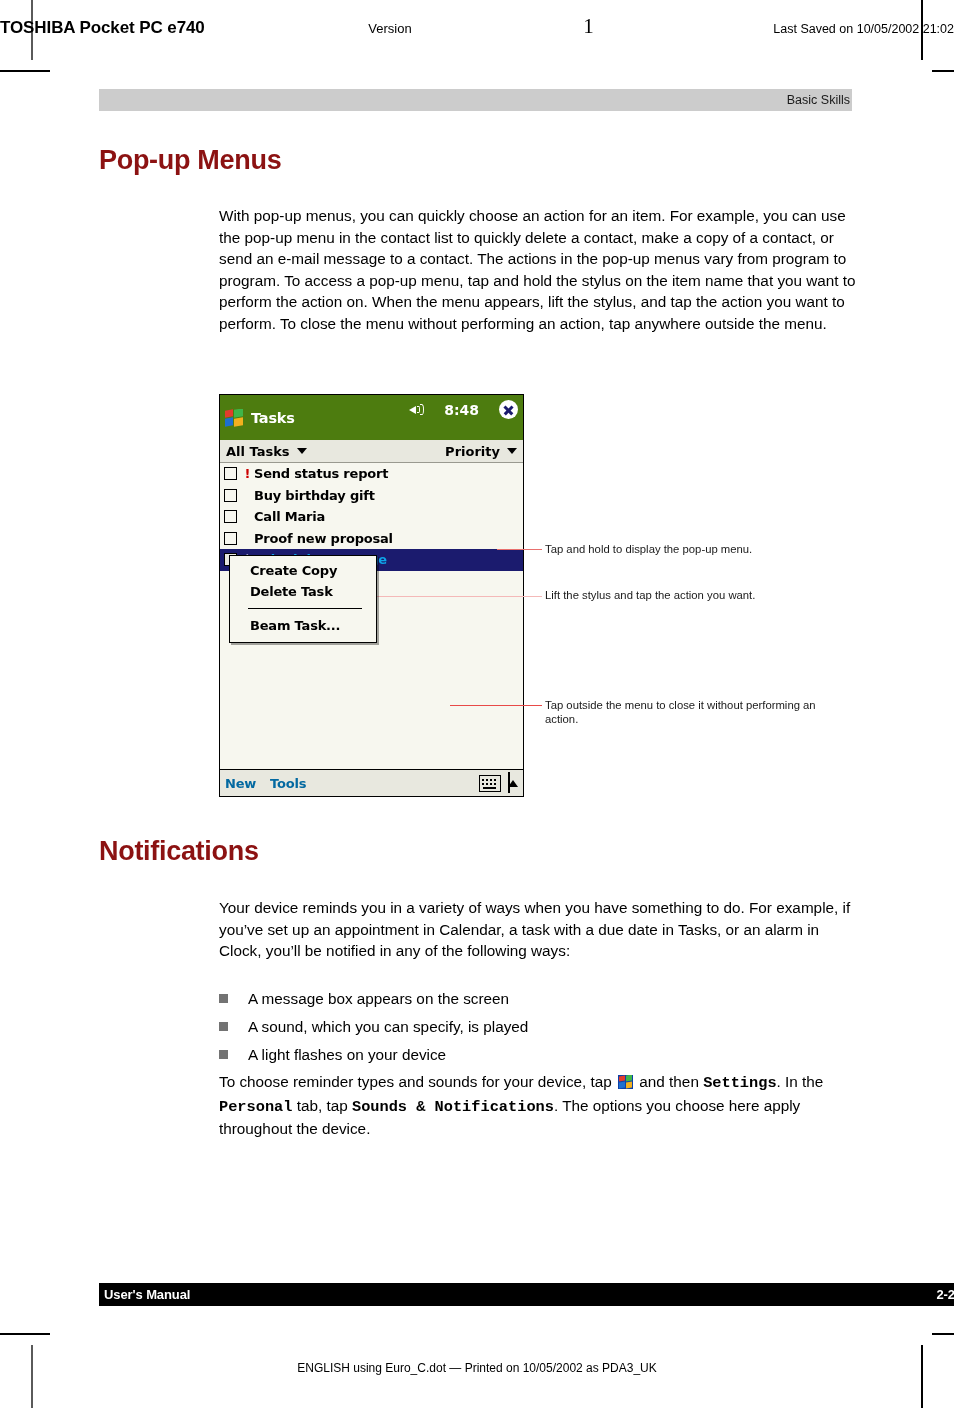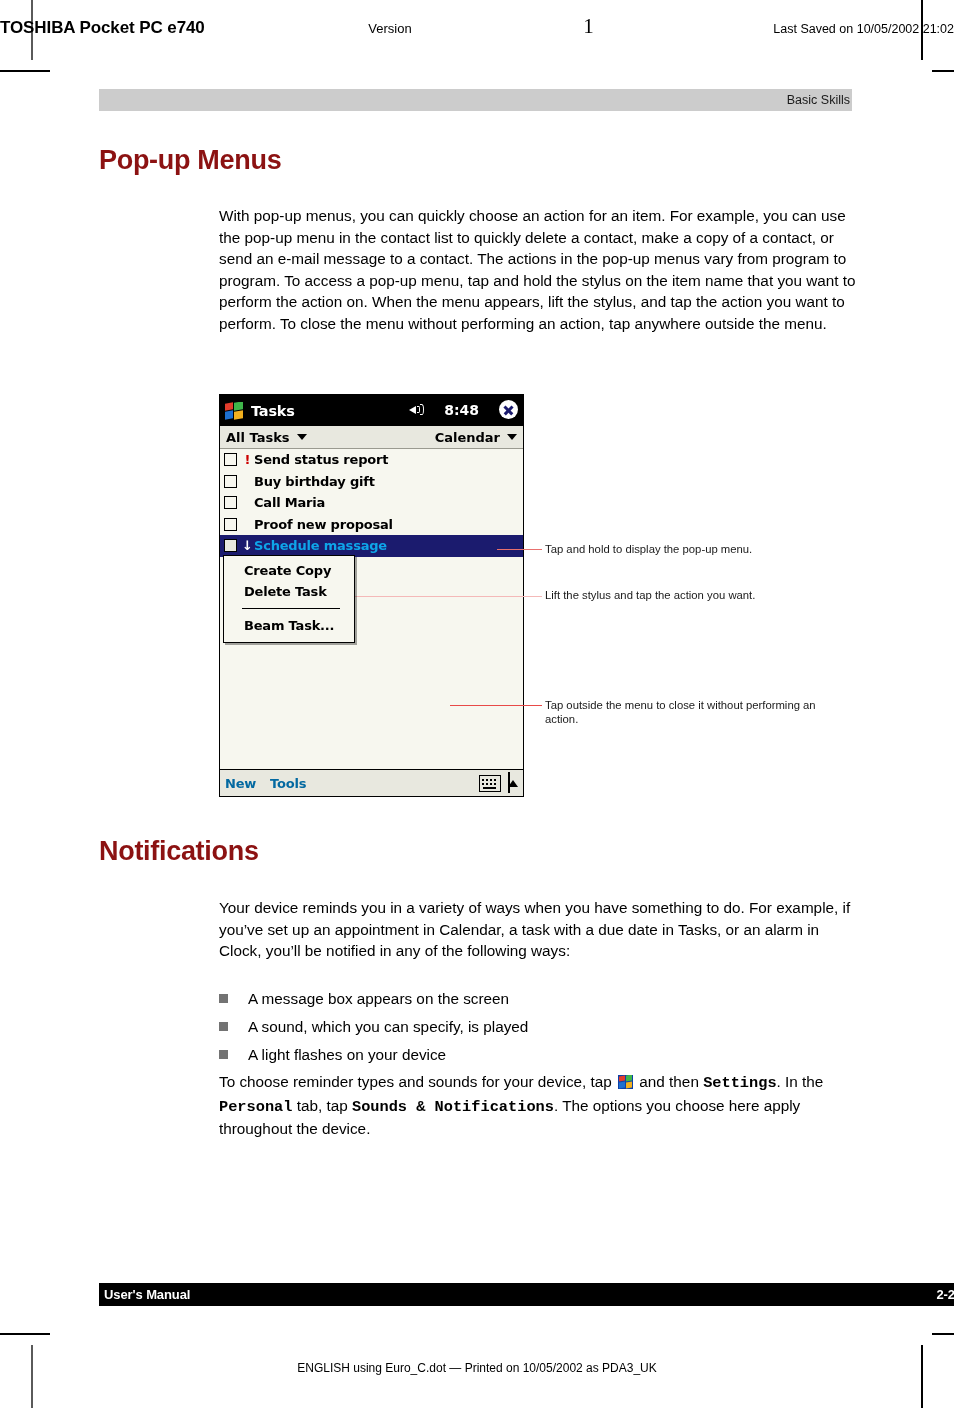--- a/index.html
+++ b/index.html
@@ -92,21 +92,21 @@
   .start-ico .q4 { left: 8px; top: 7px;  width: 6px; height: 6px; background: #f2b01e; transform: skewY(-8deg);}
 
   
   .pda {
     position: absolute; left: 219px; top: 394px;
     width: 305px; height: 403px;
     background: #f7f7ef;
     border: 1px solid #000;
   }
   .pda-title {
-    height: 31px; background: #000000;
+    height: 45px; background: #4d7c0f;
     display: flex; align-items: center; padding: 0 4px;
     position: relative;
   }
   .pda-logo {
     width: 19px; height: 18px; margin-right: 7px; margin-left: 1px;
     position: relative; overflow: hidden; flex: none;
   }
   .pda-logo i { position: absolute; display: block; }
   .pda-logo .q1 { left: 0px;  top: 1px;  width: 8px; height: 7px; background: #e23c2c; transform: skewY(-9deg);}
   .pda-logo .q2 { left: 9px;  top: 0px;  width: 9px; height: 8px; background: #3fb54a; transform: skewY(-9deg);}
@@ -183,22 +183,22 @@
   .task-row.sel .pri { color: #ffffff; }
   .task-name {
     font-family: "DejaVu Sans", sans-serif;
     font-size: 13px; font-weight: bold; color: #000;
     letter-spacing: -0.2px;
   }
   .task-row.sel .task-name { color: #0ea5e9; }
 
   
   .popup {
-    position: absolute; left: 3px; top: 160px;
-    width: 132px; background: #f7f7ef;
+    position: absolute; left: 9px; top: 160px;
+    width: 148px; background: #f7f7ef;
     border: 1.6px solid #000;
     box-shadow: 2px 2px 0 rgba(0,0,0,0.35);
     padding: 4px 0 6px 0;
     z-index: 5;
   }
   .popup-item {
     font-family: "DejaVu Sans", sans-serif;
     font-size: 13px; font-weight: bold; color: #000;
     padding: 3px 0 3px 20px; letter-spacing: -0.2px;
   }
@@ -306,21 +306,21 @@
       <div class="pda-close"></div>
     </div>
   </div>
 
   <div class="pda-filter">
     <div class="filter-grp">
       <span>All Tasks</span>
       <span class="caret-dn"></span>
     </div>
     <div class="filter-grp">
-      <span>Calendar</span>
+      <span>Priority</span>
       <span class="caret-dn"></span>
     </div>
   </div>
 
   <div class="pda-list">
     <div class="task-row">
       <div class="chk"></div>
       <div class="pri">!</div>
       <div class="task-name">Send status report</div>
     </div>

